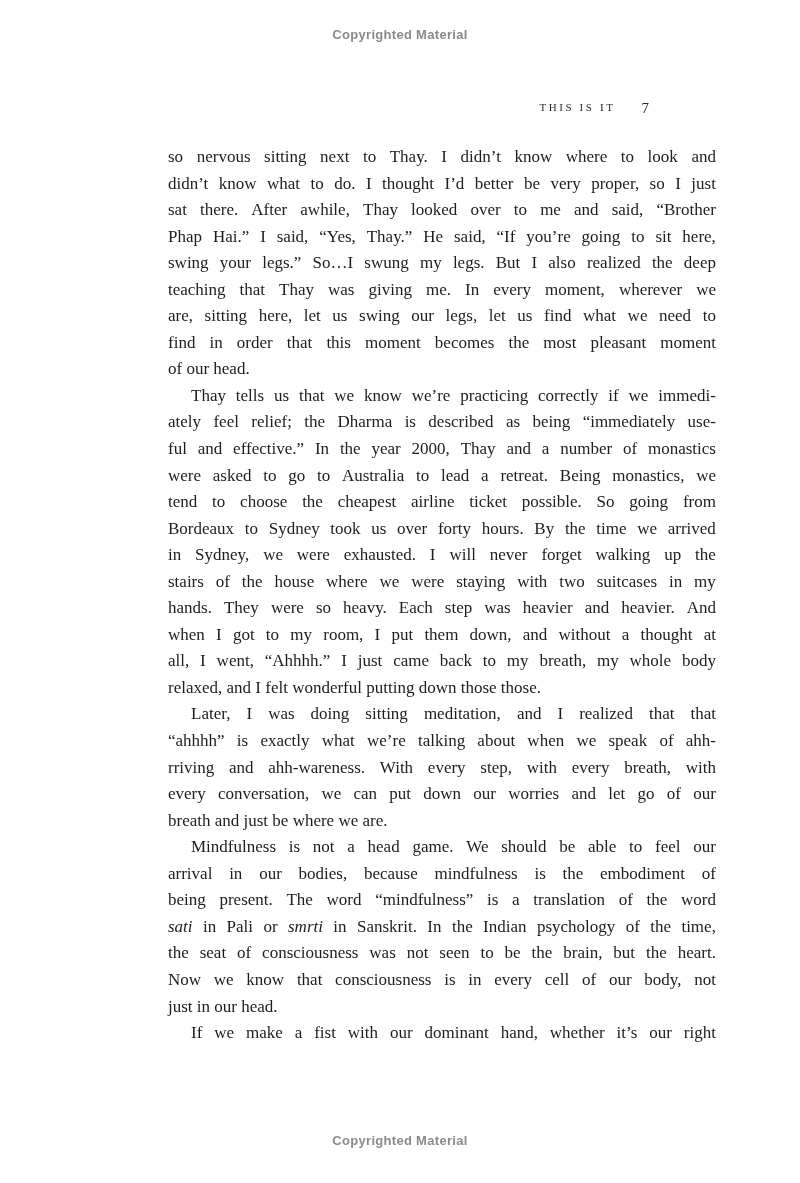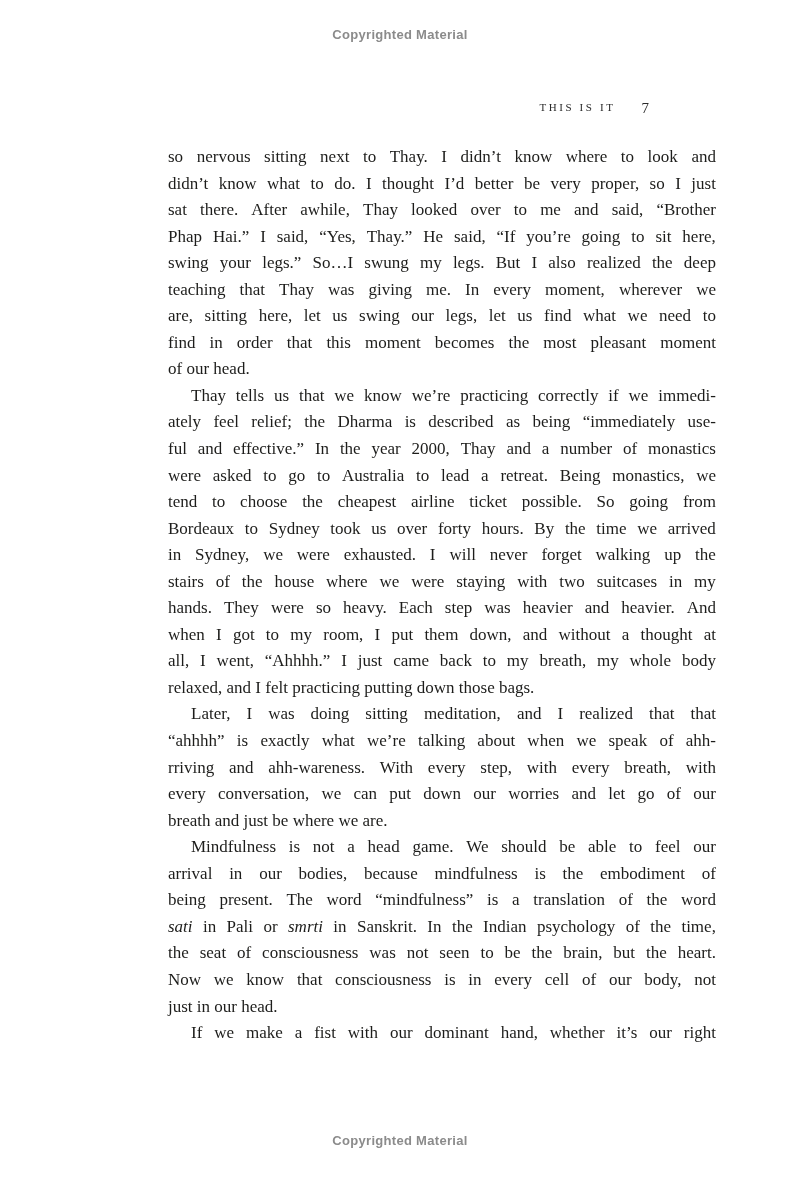--- a/index.html
+++ b/index.html
@@ -95,21 +95,21 @@
         <div class="line jst"><span class="w"><span>ately</span></span><span class="w"><span>feel</span></span><span class="w"><span>relief;</span></span><span class="w"><span>the</span></span><span class="w"><span>Dharma</span></span><span class="w"><span>is</span></span><span class="w"><span>described</span></span><span class="w"><span>as</span></span><span class="w"><span>being</span></span><span class="w"><span>“immediately</span></span><span class="w"><span>use-</span></span></div>
         <div class="line jst"><span class="w"><span>ful</span></span><span class="w"><span>and</span></span><span class="w"><span>effective.”</span></span><span class="w"><span>In</span></span><span class="w"><span>the</span></span><span class="w"><span>year</span></span><span class="w"><span>2000,</span></span><span class="w"><span>Thay</span></span><span class="w"><span>and</span></span><span class="w"><span>a</span></span><span class="w"><span>number</span></span><span class="w"><span>of</span></span><span class="w"><span>monastics</span></span></div>
         <div class="line jst"><span class="w"><span>were</span></span><span class="w"><span>asked</span></span><span class="w"><span>to</span></span><span class="w"><span>go</span></span><span class="w"><span>to</span></span><span class="w"><span>Australia</span></span><span class="w"><span>to</span></span><span class="w"><span>lead</span></span><span class="w"><span>a</span></span><span class="w"><span>retreat.</span></span><span class="w"><span>Being</span></span><span class="w"><span>monastics,</span></span><span class="w"><span>we</span></span></div>
         <div class="line jst"><span class="w"><span>tend</span></span><span class="w"><span>to</span></span><span class="w"><span>choose</span></span><span class="w"><span>the</span></span><span class="w"><span>cheapest</span></span><span class="w"><span>airline</span></span><span class="w"><span>ticket</span></span><span class="w"><span>possible.</span></span><span class="w"><span>So</span></span><span class="w"><span>going</span></span><span class="w"><span>from</span></span></div>
         <div class="line jst"><span class="w"><span>Bordeaux</span></span><span class="w"><span>to</span></span><span class="w"><span>Sydney</span></span><span class="w"><span>took</span></span><span class="w"><span>us</span></span><span class="w"><span>over</span></span><span class="w"><span>forty</span></span><span class="w"><span>hours.</span></span><span class="w"><span>By</span></span><span class="w"><span>the</span></span><span class="w"><span>time</span></span><span class="w"><span>we</span></span><span class="w"><span>arrived</span></span></div>
         <div class="line jst"><span class="w"><span>in</span></span><span class="w"><span>Sydney,</span></span><span class="w"><span>we</span></span><span class="w"><span>were</span></span><span class="w"><span>exhausted.</span></span><span class="w"><span>I</span></span><span class="w"><span>will</span></span><span class="w"><span>never</span></span><span class="w"><span>forget</span></span><span class="w"><span>walking</span></span><span class="w"><span>up</span></span><span class="w"><span>the</span></span></div>
         <div class="line jst"><span class="w"><span>stairs</span></span><span class="w"><span>of</span></span><span class="w"><span>the</span></span><span class="w"><span>house</span></span><span class="w"><span>where</span></span><span class="w"><span>we</span></span><span class="w"><span>were</span></span><span class="w"><span>staying</span></span><span class="w"><span>with</span></span><span class="w"><span>two</span></span><span class="w"><span>suitcases</span></span><span class="w"><span>in</span></span><span class="w"><span>my</span></span></div>
         <div class="line jst"><span class="w"><span>hands.</span></span><span class="w"><span>They</span></span><span class="w"><span>were</span></span><span class="w"><span>so</span></span><span class="w"><span>heavy.</span></span><span class="w"><span>Each</span></span><span class="w"><span>step</span></span><span class="w"><span>was</span></span><span class="w"><span>heavier</span></span><span class="w"><span>and</span></span><span class="w"><span>heavier.</span></span><span class="w"><span>And</span></span></div>
         <div class="line jst"><span class="w"><span>when</span></span><span class="w"><span>I</span></span><span class="w"><span>got</span></span><span class="w"><span>to</span></span><span class="w"><span>my</span></span><span class="w"><span>room,</span></span><span class="w"><span>I</span></span><span class="w"><span>put</span></span><span class="w"><span>them</span></span><span class="w"><span>down,</span></span><span class="w"><span>and</span></span><span class="w"><span>without</span></span><span class="w"><span>a</span></span><span class="w"><span>thought</span></span><span class="w"><span>at</span></span></div>
         <div class="line jst"><span class="w"><span>all,</span></span><span class="w"><span>I</span></span><span class="w"><span>went,</span></span><span class="w"><span>“Ahhhh.”</span></span><span class="w"><span>I</span></span><span class="w"><span>just</span></span><span class="w"><span>came</span></span><span class="w"><span>back</span></span><span class="w"><span>to</span></span><span class="w"><span>my</span></span><span class="w"><span>breath,</span></span><span class="w"><span>my</span></span><span class="w"><span>whole</span></span><span class="w"><span>body</span></span></div>
-        <div class="line"><span>relaxed, and I felt practicing putting down those bags.</span></div>
+        <div class="line"><span>relaxed, and I felt wonderful putting down those those.</span></div>
       </div>
       <div class="para">
         <div class="line jst ind"><span class="w"><span>Later,</span></span><span class="w"><span>I</span></span><span class="w"><span>was</span></span><span class="w"><span>doing</span></span><span class="w"><span>sitting</span></span><span class="w"><span>meditation,</span></span><span class="w"><span>and</span></span><span class="w"><span>I</span></span><span class="w"><span>realized</span></span><span class="w"><span>that</span></span><span class="w"><span>that</span></span></div>
         <div class="line jst"><span class="w"><span>“ahhhh”</span></span><span class="w"><span>is</span></span><span class="w"><span>exactly</span></span><span class="w"><span>what</span></span><span class="w"><span>we’re</span></span><span class="w"><span>talking</span></span><span class="w"><span>about</span></span><span class="w"><span>when</span></span><span class="w"><span>we</span></span><span class="w"><span>speak</span></span><span class="w"><span>of</span></span><span class="w"><span>ahh-</span></span></div>
         <div class="line jst"><span class="w"><span>rriving</span></span><span class="w"><span>and</span></span><span class="w"><span>ahh-wareness.</span></span><span class="w"><span>With</span></span><span class="w"><span>every</span></span><span class="w"><span>step,</span></span><span class="w"><span>with</span></span><span class="w"><span>every</span></span><span class="w"><span>breath,</span></span><span class="w"><span>with</span></span></div>
         <div class="line jst"><span class="w"><span>every</span></span><span class="w"><span>conversation,</span></span><span class="w"><span>we</span></span><span class="w"><span>can</span></span><span class="w"><span>put</span></span><span class="w"><span>down</span></span><span class="w"><span>our</span></span><span class="w"><span>worries</span></span><span class="w"><span>and</span></span><span class="w"><span>let</span></span><span class="w"><span>go</span></span><span class="w"><span>of</span></span><span class="w"><span>our</span></span></div>
         <div class="line"><span>breath and just be where we are.</span></div>
       </div>
       <div class="para">
         <div class="line jst ind"><span class="w"><span>Mindfulness</span></span><span class="w"><span>is</span></span><span class="w"><span>not</span></span><span class="w"><span>a</span></span><span class="w"><span>head</span></span><span class="w"><span>game.</span></span><span class="w"><span>We</span></span><span class="w"><span>should</span></span><span class="w"><span>be</span></span><span class="w"><span>able</span></span><span class="w"><span>to</span></span><span class="w"><span>feel</span></span><span class="w"><span>our</span></span></div>

